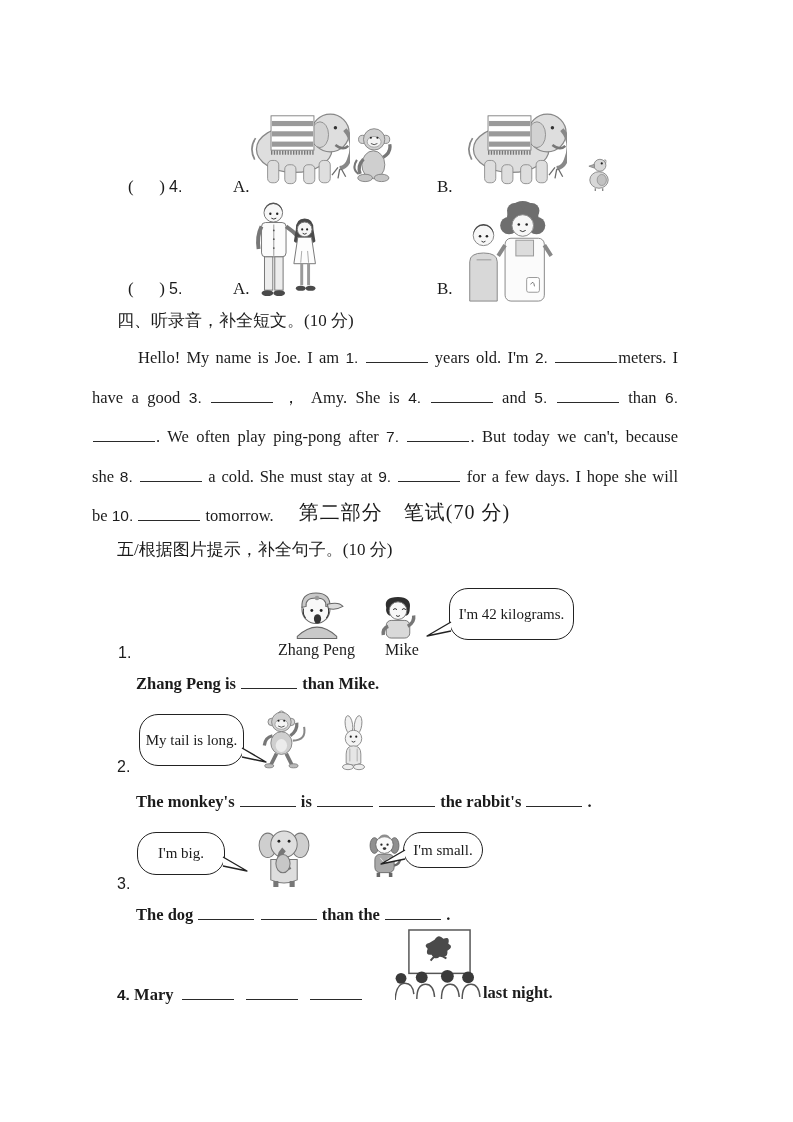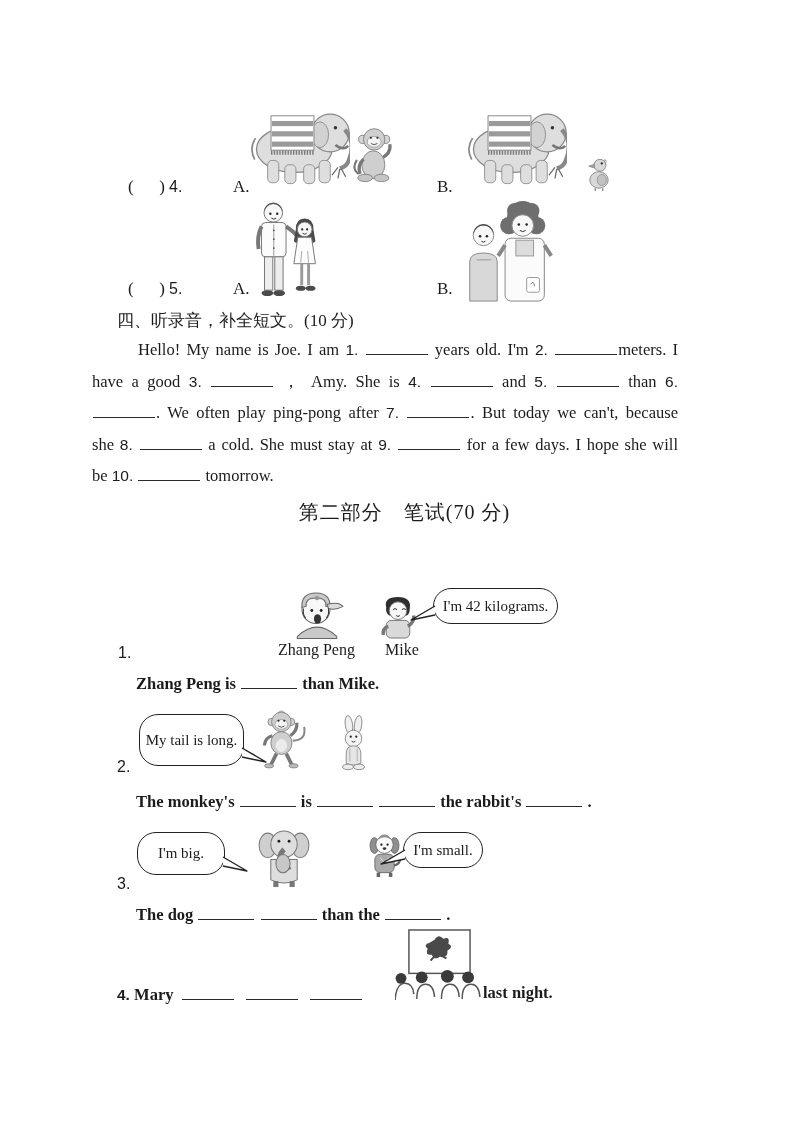--- a/index.html
+++ b/index.html
@@ -9,21 +9,21 @@
   }
   .abs { position:absolute; }
   .sans  { font-family:"Liberation Sans","DejaVu Sans",sans-serif; }
   .pre   { white-space:pre; }
   .row-label { font-size:17px; white-space:pre; }
   .row-label .sans { font-size:16px; }
   .opt-label { font-size:17px; }
   .heading { font-size:17px; white-space:pre; }
   .part2-heading { left:16px; right:0; text-align:center; font-size:20px; white-space:pre; letter-spacing:1px; }
   .passage { width:586px; font-size:16.5px; line-height:31.6px; }
-  .pline { text-align:justify; text-align-last:justify; }
+  .pline { text-align:justify; text-align-last:justify;margin-top:8px; }
   .pline.first { text-indent:46px; }
   .pline.last { text-align-last:left; }
   .qnum { font-family:"Liberation Sans","DejaVu Sans",sans-serif; font-size:15.5px; }
   .blank { display:inline-block; width:62px; height:1.02em; border-bottom:1.3px solid #2a2a2a; vertical-align:baseline; margin:0 1px; }
   .sent { font-size:16.5px; white-space:nowrap;font-weight:bold; }
   .sent .blank { width:56px; }
   .sent.q4 .blank { width:52px; margin:0 4px; }
   .qno-label { font-size:16px; }
   .caption { font-size:16px; }
   .bubble {
@@ -181,20 +181,21 @@
   <div class="abs passage" style="left:92px;top:334px">
     <div class="pline first"><span>Hello! My name is Joe. I am </span><span class="qnum">1.</span><span> </span><span class="blank"></span><span> years old. I'm </span><span class="qnum">2.</span><span> </span><span class="blank"></span><span>meters. I</span></div>
     <div class="pline"><span>have a good </span><span class="qnum">3.</span><span> </span><span class="blank"></span><span> ，  Amy. She is </span><span class="qnum">4.</span><span> </span><span class="blank"></span><span> and </span><span class="qnum">5.</span><span> </span><span class="blank"></span><span> than </span><span class="qnum">6.</span></div>
     <div class="pline"><span class="blank"></span><span>. We often play ping-pong after </span><span class="qnum">7.</span><span> </span><span class="blank"></span><span>. But today we can't, because</span></div>
     <div class="pline"><span>she </span><span class="qnum">8.</span><span> </span><span class="blank"></span><span> a cold. She must stay at </span><span class="qnum">9.</span><span> </span><span class="blank"></span><span> for a few days. I hope she will</span></div>
     <div class="pline last"><span>be </span><span class="qnum">10.</span><span> </span><span class="blank"></span><span> tomorrow.</span></div>
   </div>
 
   <div class="abs part2-heading" style="top:499px">第二部分　笔试(70 分)</div>
 
+  <div class="abs heading" style="left:117px;top:538px">五/根据图片提示，补全句子。(10 分)</div>
 
   <div class="abs" style="left:289px;top:578px;width:56px;height:63px">
     <svg viewBox="0 0 54 56" width="56" height="63">
       <path d="M8,54 q19,-18 38,0 l0,2 -38,0 z" fill="#c9c9c9" stroke="#666"></path>
       <circle cx="26" cy="28" r="13.5" fill="#f8f8f8" stroke="#666"></circle>
       <path d="M12.5,26 q-1,-14 13.5,-14 q14.5,0 13.5,14 l-4,-1 q1,-8 -9.5,-8 q-10.5,0 -9.5,8 z" fill="#c9c9c9" stroke="#666"></path>
       <path d="M37,23 q11,-3 15,2 q-7,4 -14,2 z" fill="#dcdcdc" stroke="#666"></path>
       <circle cx="27" cy="17" r="2.2" fill="#9a9a9a"></circle>
       <path d="M14,27 q-1,6 2,9 M38,27 q1,6 -2,9" stroke="#333" fill="none"></path>
       <circle cx="22" cy="29" r="1.4" fill="#222"></circle>
@@ -206,21 +207,21 @@
     <svg viewBox="0 0 40 48" width="42" height="47">
       <path d="M8,15 q-3,-11 12,-11 q14,0 12,12 q0,5 -3,7 l-18,0 q-4,-3 -3,-8 z" fill="#2e2e2e"></path>
       <circle cx="20" cy="18" r="9" fill="#f8f8f8" stroke="#777"></circle>
       <path d="M15,17 q2,-2.2 4,0 M24,17 q2,-2.2 4,0" stroke="#222" fill="none"></path>
       <path d="M18,23 q2,2 4,0" stroke="#333" fill="none"></path>
       <rect x="8" y="28" width="24" height="18" rx="5" fill="#d9d9d9" stroke="#777"></rect>
       <path d="M10,34 q-6,2 -5,9" stroke="#777" stroke-width="3.5" fill="none"></path>
       <path d="M30,34 q7,-4 6,-11" stroke="#777" stroke-width="3.5" fill="none"></path>
     </svg>
   </div>
-  <div class="bubble" style="left:433px;top:588px;width:125px;height:36px">
+  <div class="bubble" style="left:449px;top:588px;width:125px;height:52px">
     <span>I'm 42 kilograms.</span>
     <svg class="tail t-left" viewBox="0 0 26 18">
         <path d="M1,2 L25,16 L1,11" fill="#fff" stroke="#222" stroke-width="1.4" stroke-linejoin="round"></path>
       </svg>
   </div>
   <span class="abs caption" style="left:278px;top:641px">Zhang Peng</span>
   <span class="abs caption" style="left:385px;top:641px">Mike</span>
   <span class="abs sans qno-label" style="left:118px;top:644px">1.</span>
   <div class="abs sent" style="left:136px;top:671px"><span>Zhang Peng is </span><span class="blank"></span><span> than Mike.</span></div>
 

